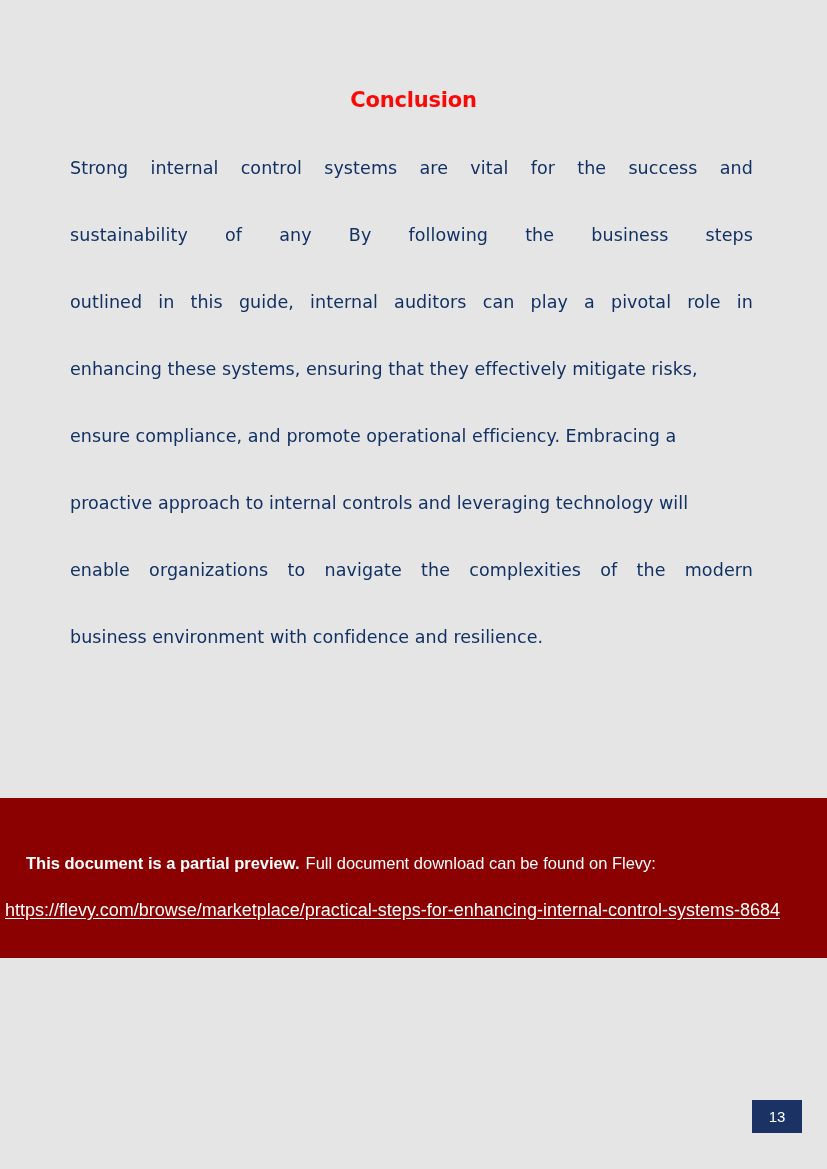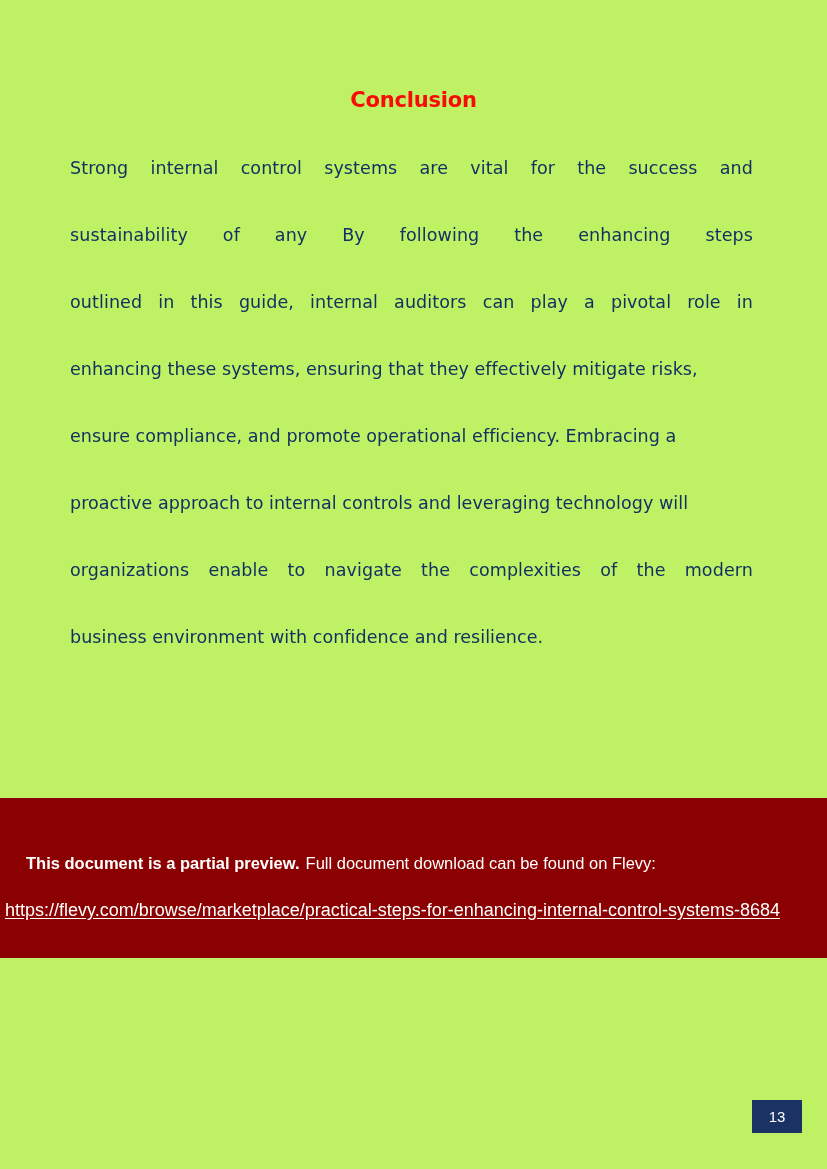--- a/index.html
+++ b/index.html
@@ -13,21 +13,21 @@
     font-family: "Liberation Sans", sans-serif;
     position: relative;
     overflow: hidden;
     -webkit-font-smoothing: antialiased;
   }
 
   
   .page {
     position: absolute;
     inset: 0;
-    background: #bef264;
+    background: #e5e5e5;
   }
 
   
   .doc-heading {
     position: absolute;
     top: 88px;
     left: 0;
     width: 827px;
     text-align: center;
     font-size: 21px;
@@ -145,43 +145,43 @@
         <span>success</span>
         <span>and</span>
       </div>
       <div class="body-line justified">
         <span>sustainability</span>
         <span>of</span>
         <span>any</span>
         <span>By</span>
         <span>following</span>
         <span>the</span>
-        <span>enhancing</span>
+        <span>business</span>
         <span>steps</span>
       </div>
       <div class="body-line justified">
         <span>outlined</span>
         <span>in</span>
         <span>this</span>
         <span>guide,</span>
         <span>internal</span>
         <span>auditors</span>
         <span>can</span>
         <span>play</span>
         <span>a</span>
         <span>pivotal</span>
         <span>role</span>
         <span>in</span>
       </div>
       <div class="body-line tight">enhancing these systems, ensuring that they effectively mitigate risks,</div>
       <div class="body-line tight">ensure compliance, and promote operational efficiency. Embracing a</div>
       <div class="body-line tight">proactive approach to internal controls and leveraging technology will</div>
       <div class="body-line justified">
+        <span>enable</span>
         <span>organizations</span>
-        <span>enable</span>
         <span>to</span>
         <span>navigate</span>
         <span>the</span>
         <span>complexities</span>
         <span>of</span>
         <span>the</span>
         <span>modern</span>
       </div>
       <div class="body-line tight">business environment with confidence and resilience.</div>
     </div>

